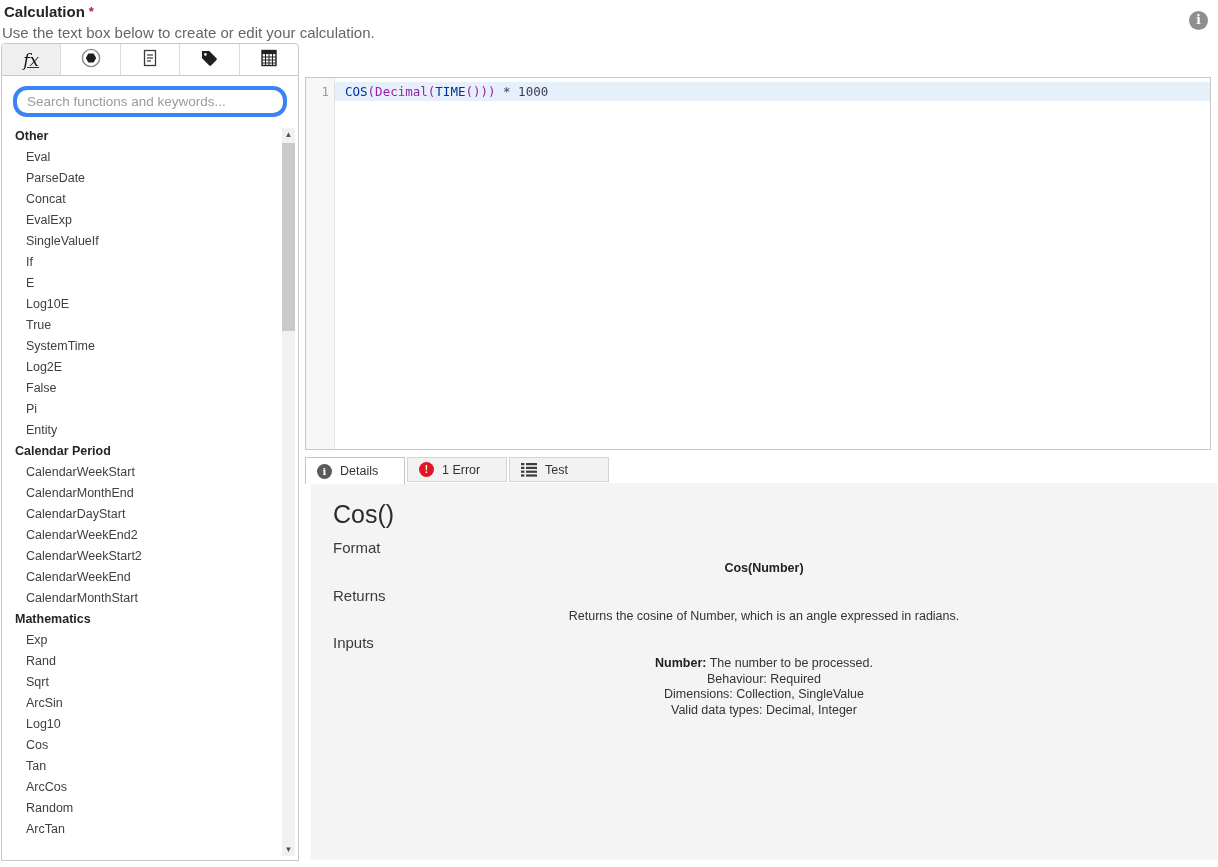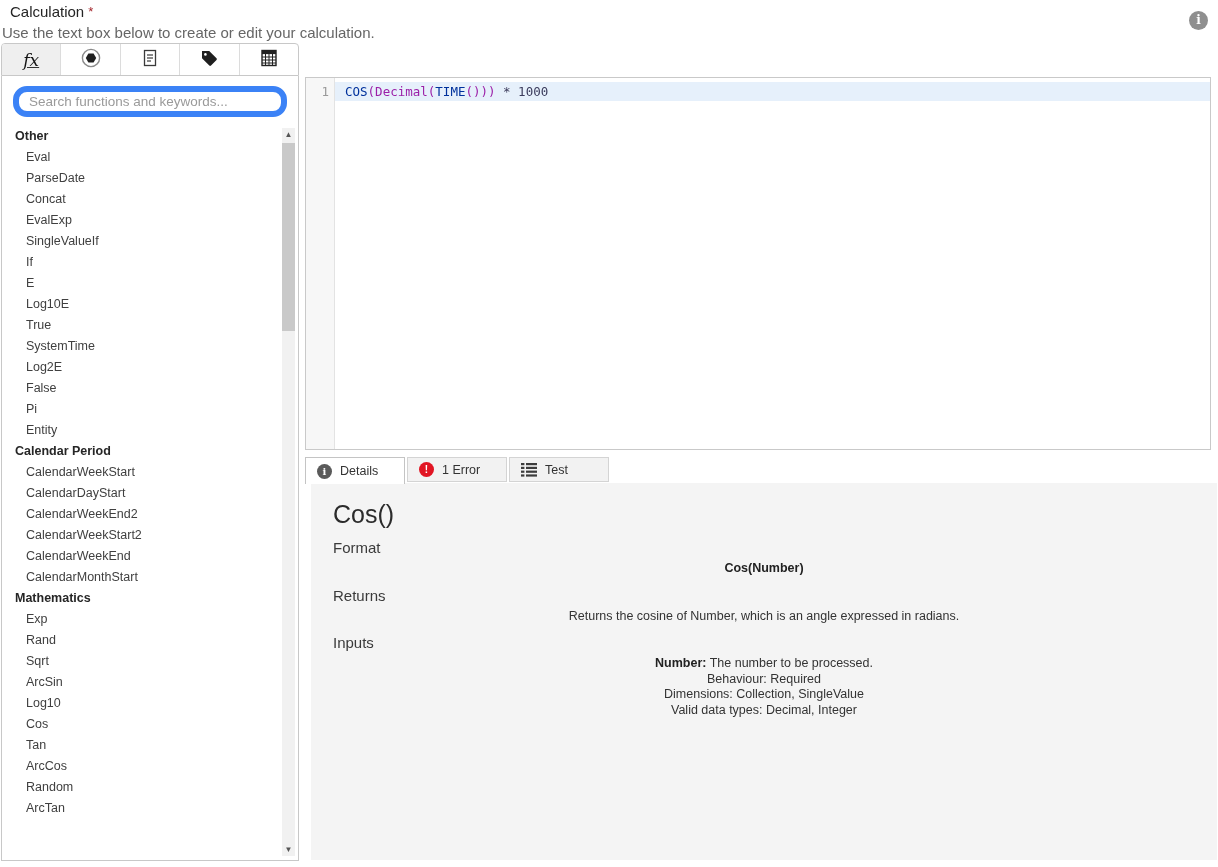--- a/index.html
+++ b/index.html
@@ -1,40 +1,40 @@
 <!DOCTYPE html>
 <html><head>
 <meta charset="utf-8">
 <style>
   html,body{margin:0;padding:0;background:#fff;}
   #app{position:relative;width:1218px;height:867px;background:#fff;overflow:hidden;
        font-family:"Liberation Sans","DejaVu Sans",sans-serif;color:#333;}
 
   
-  .page-title{position:absolute;left:10px;top:3px;font-size:15px;font-weight:400;color:#252525;}
+  .page-title{position:absolute;left:4px;top:3px;font-size:15px;font-weight:700;color:#252525;}
   .required{color:#a4262c;font-size:13px;margin-left:4px;vertical-align:1px;}
   .page-subtitle{position:absolute;left:2px;top:24px;font-size:15px;color:#666;}
   .header-info{position:absolute;left:1189px;top:11px;width:19px;height:19px;border-radius:50%;
        background:#8f8f8f;color:#fff;text-align:center;line-height:19px;font-size:12px;
        font-family:"DejaVu Serif",serif;font-weight:700;cursor:pointer;}
 
   
   .toolbar{position:absolute;left:1px;top:43px;width:298px;height:33px;box-sizing:border-box;
        border:1px solid #c8c8c8;border-radius:4px 4px 0 0;display:flex;background:#fff;}
   .toolbar-cell{flex:1;display:flex;align-items:center;justify-content:center;
        border-right:1px solid #dcdcdc;cursor:pointer;text-decoration:underline;}
   .toolbar-cell:last-child{border-right:none;}
   .toolbar-cell.active{background:#efefef;border-radius:3px 0 0 0;}
   .fx-label{font-family:"DejaVu Serif","Liberation Serif",serif;font-style:italic;font-size:17px;color:#141414;}
 
   
   .left-panel{position:absolute;left:1px;top:76px;width:298px;height:785px;box-sizing:border-box;
        border:1px solid #c8c8c8;border-top:none;background:#fff;}
   .search-input{position:absolute;left:11px;top:10px;width:274px;height:31px;box-sizing:border-box;
-       border:6px solid #3b82f6;border-radius:14px;padding:0 10px;font-size:13.5px;color:#333;
+       border:4px solid #3b82f6;border-radius:14px;padding:0 10px;font-size:13.5px;color:#333;
        font-family:"Liberation Sans","DejaVu Sans",sans-serif;outline:none;}
   .search-input::placeholder{color:#9a9a9a;}
   .fn-list{position:absolute;left:0;top:50px;right:16px;bottom:1px;overflow:hidden;font-size:12.5px;}
   .fn-group{padding-left:13px;height:21px;line-height:21px;font-weight:700;color:#262626;}
   .fn-item{padding-left:24px;height:21px;line-height:21px;color:#404040;cursor:pointer;}
 
   
   .v-scrollbar{position:absolute;right:3px;top:52px;bottom:4px;width:13px;background:#f1f1f1;}
   .sb-btn{position:absolute;left:0;width:13px;height:13px;text-align:center;font-size:8px;
        line-height:13px;color:#555;cursor:pointer;}
@@ -138,20 +138,21 @@
         <div class="fn-item">E</div>
         <div class="fn-item">Log10E</div>
         <div class="fn-item">True</div>
         <div class="fn-item">SystemTime</div>
         <div class="fn-item">Log2E</div>
         <div class="fn-item">False</div>
         <div class="fn-item">Pi</div>
         <div class="fn-item">Entity</div>
         <div class="fn-group">Calendar Period</div>
         <div class="fn-item">CalendarWeekStart</div>
+        <div class="fn-item">CalendarMonthEnd</div>
         <div class="fn-item">CalendarDayStart</div>
         <div class="fn-item">CalendarWeekEnd2</div>
         <div class="fn-item">CalendarWeekStart2</div>
         <div class="fn-item">CalendarWeekEnd</div>
         <div class="fn-item">CalendarMonthStart</div>
         <div class="fn-group">Mathematics</div>
         <div class="fn-item">Exp</div>
         <div class="fn-item">Rand</div>
         <div class="fn-item">Sqrt</div>
         <div class="fn-item">ArcSin</div>

